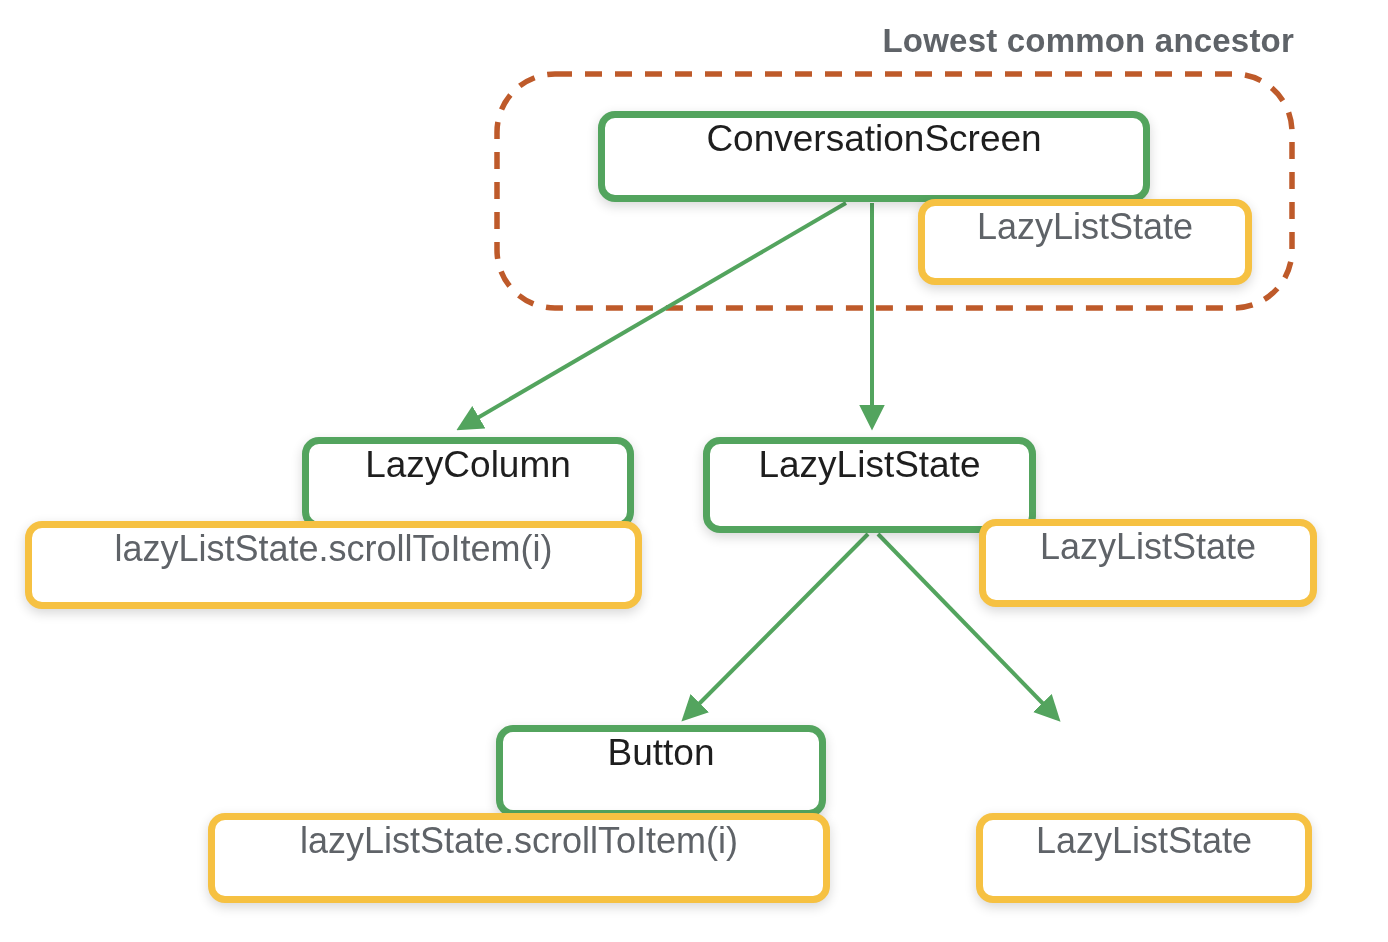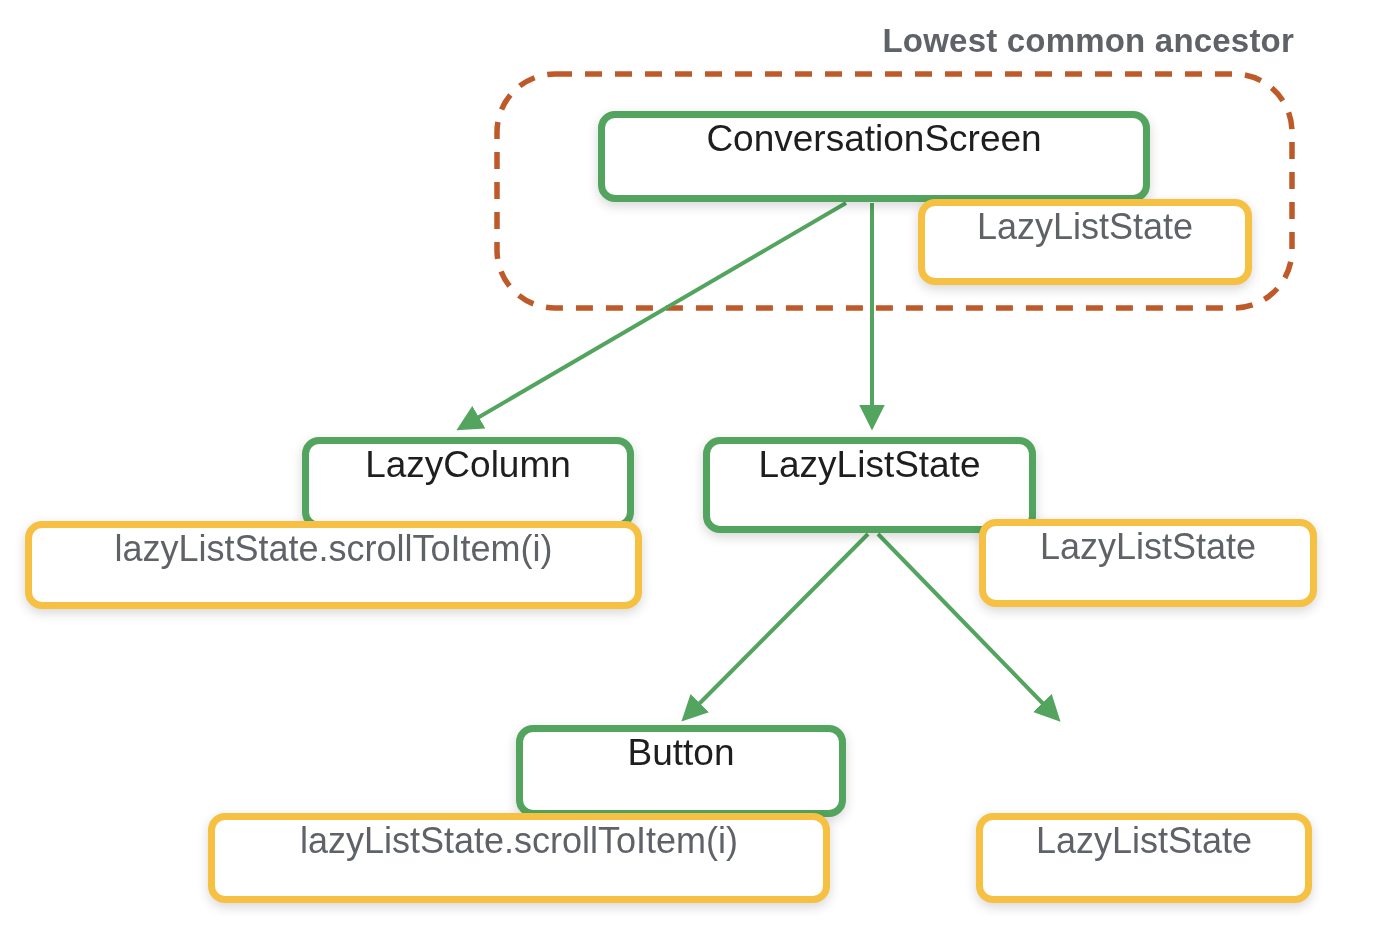--- a/index.html
+++ b/index.html
@@ -36,21 +36,21 @@
   }
   .state{
     border:7px solid var(--yellow);
     font-size:36px;color:var(--gray-text);
   }
 
   
   #n-conversation{left:598px;top:111px;width:552px;height:91px;}
   #n-userinput   {left:302px;top:437px;width:332px;height:92px;}
   #n-messages    {left:703px;top:437px;width:333px;height:96px;}
-  #n-button      {left:516px;top:725px;width:330px;height:92px;}
+  #n-button      {left:496px;top:725px;width:330px;height:92px;}
   #n-lazycolumn  {left:918px;top:725px;width:330px;height:92px;}
 
   
   #s-root        {left:918px;top:199px;width:334px;height:86px;}
   #s-userinput   {left:25px; top:521px;width:617px;height:88px;}
   #s-messages    {left:979px;top:519px;width:338px;height:88px;}
   #s-button      {left:208px;top:813px;width:622px;height:90px;}
   #s-lazycolumn  {left:976px;top:813px;width:336px;height:90px;}
 </style>
 </head>

